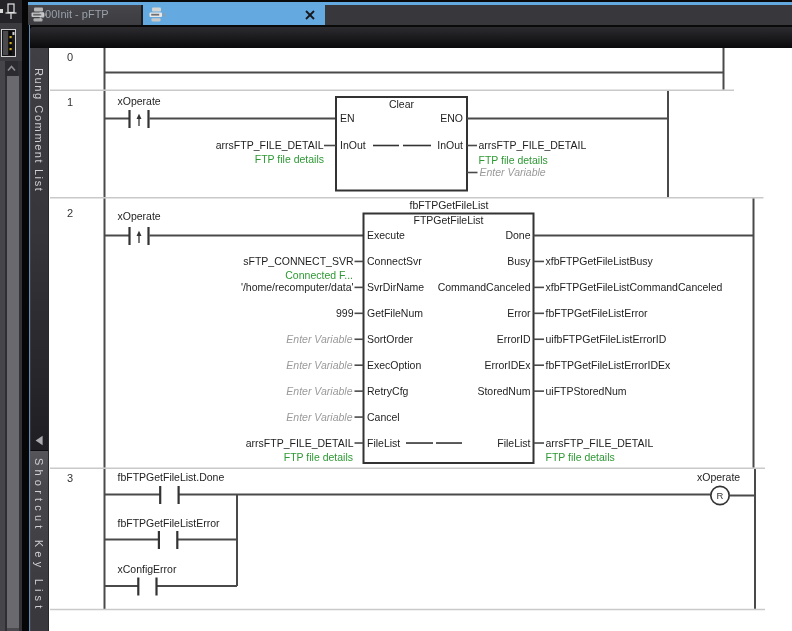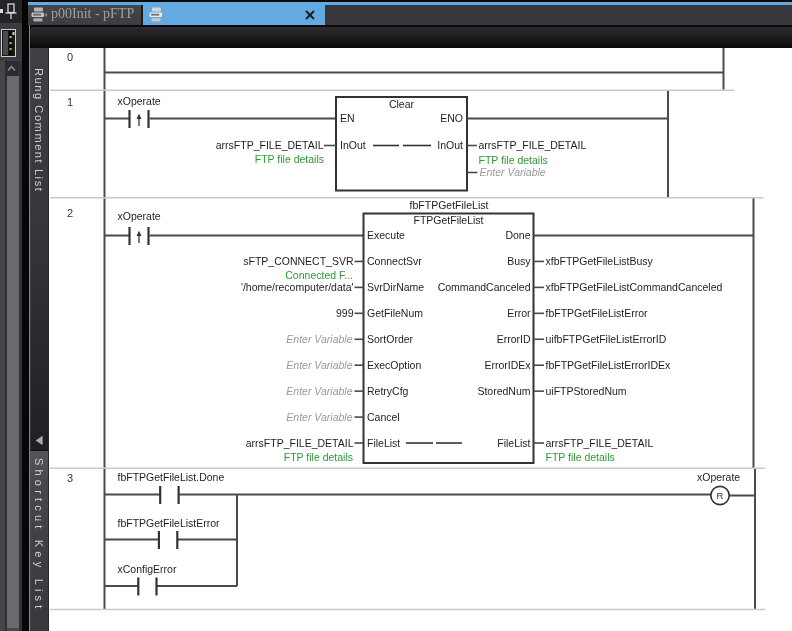--- a/index.html
+++ b/index.html
@@ -22,21 +22,21 @@
 <div class="abs" style="left:18px;top:61px;width:4px;height:570px;background:#323236;"></div>
 <div class="abs" style="left:7px;top:76px;width:11.5px;height:552px;background:#6a6a6e;"></div>
 <div class="abs" style="left:7px;top:628px;width:11.5px;height:3px;background:#4a4a4e;"></div>
 <div class="abs" style="left:28px;top:0px;width:764px;height:2px;background:#0a0a0a;"></div>
 <div class="abs" style="left:28px;top:2px;width:764px;height:3px;background:#64aae0;"></div>
 <div class="abs" style="left:28px;top:5px;width:764px;height:20px;background:#38383c;"></div>
 <div class="abs" style="left:28px;top:25px;width:764px;height:2px;background:#0a0a0a;"></div>
 <div class="abs" style="left:28px;top:5px;width:113px;height:20px;background:linear-gradient(#45454a,#3c3c41);"></div>
 <div class="abs" style="left:141px;top:5px;width:2px;height:20px;background:#1c1c1e;"></div>
 <div class="abs" style="left:143px;top:2px;width:182px;height:23px;background:#64aae0;"></div>
-<div class="abs" style="left:51px;top:6px;width:100px;height:16px;color:#98a0aa;font-size:14px;line-height:16px;font-family:Liberation Serif, serif;">p00Init - pFTP</div>
+<div class="abs" style="left:39px;top:6px;width:100px;height:16px;color:#98a0aa;font-size:11px;line-height:16px;">p00Init - pFTP</div>
 <div class="abs" style="left:30px;top:27px;width:762px;height:21px;background:linear-gradient(#2c2c30,#0a0a0c);border-radius:3px 0 0 0;"></div>
 <div class="abs" style="left:57px;top:30px;width:120px;height:16px;color:#ffffff;font-size:11.5px;line-height:16px;margin-top:44px;">Variables</div>
 <div class="abs" style="left:28.7px;top:25px;width:1.3px;height:606px;background:#5d8cb5;"></div>
 <div class="abs" style="left:30px;top:48px;width:19px;height:401.5px;background:linear-gradient(#3f3f44,#35353a 45%,#1f1f23);"></div>
 <div class="abs" style="left:30px;top:449.5px;width:19px;height:1.3px;background:#0d0d0f;"></div>
 <div class="abs" style="left:30px;top:450.8px;width:19px;height:180.2px;background:linear-gradient(#55555a,#46464b 20%,#38383d 90%);"></div>
 <div class="abs" style="left:48px;top:48px;width:1.2px;height:583px;background:#28282b;"></div>
 <div class="abs" style="left:30px;top:48px;width:1px;height:583px;background:rgba(90,90,100,0.35);"></div>
 <div class="vtext" style="left:33px;top:68px;letter-spacing:1.6px;">Rung Comment List</div>
 <div class="vtext" style="left:33px;top:458px;letter-spacing:4.2px;">Shortcut Key List</div>

